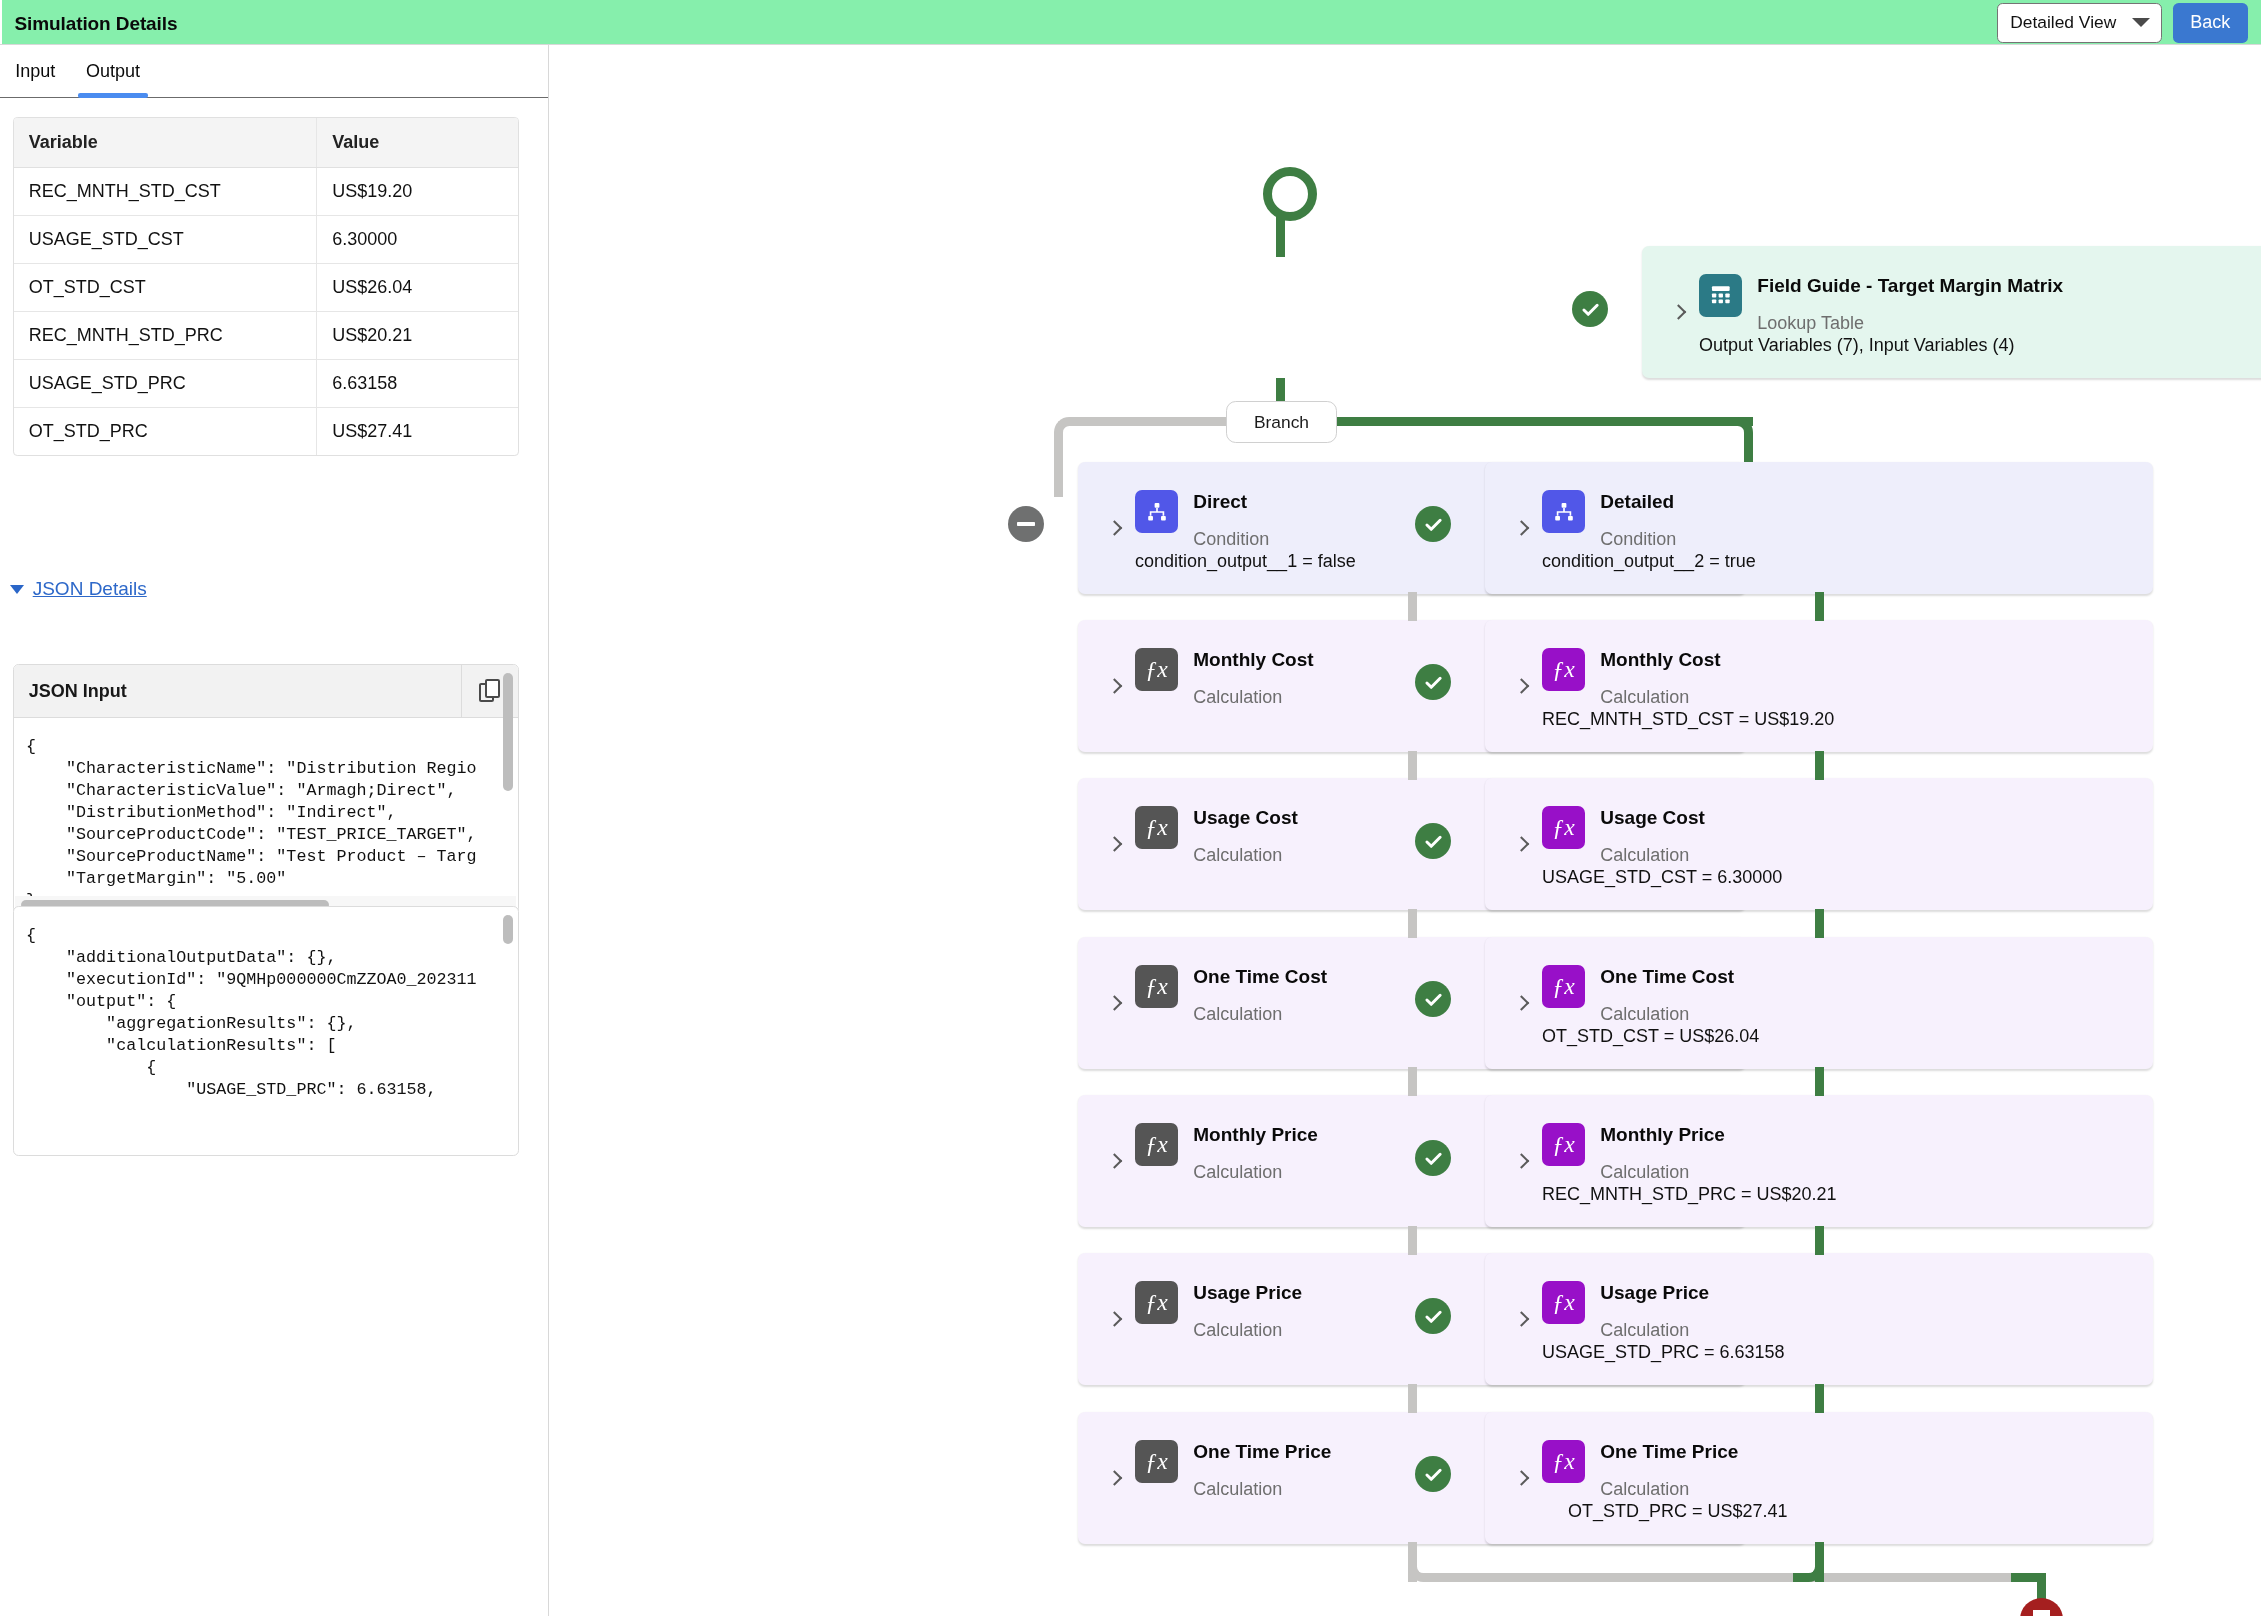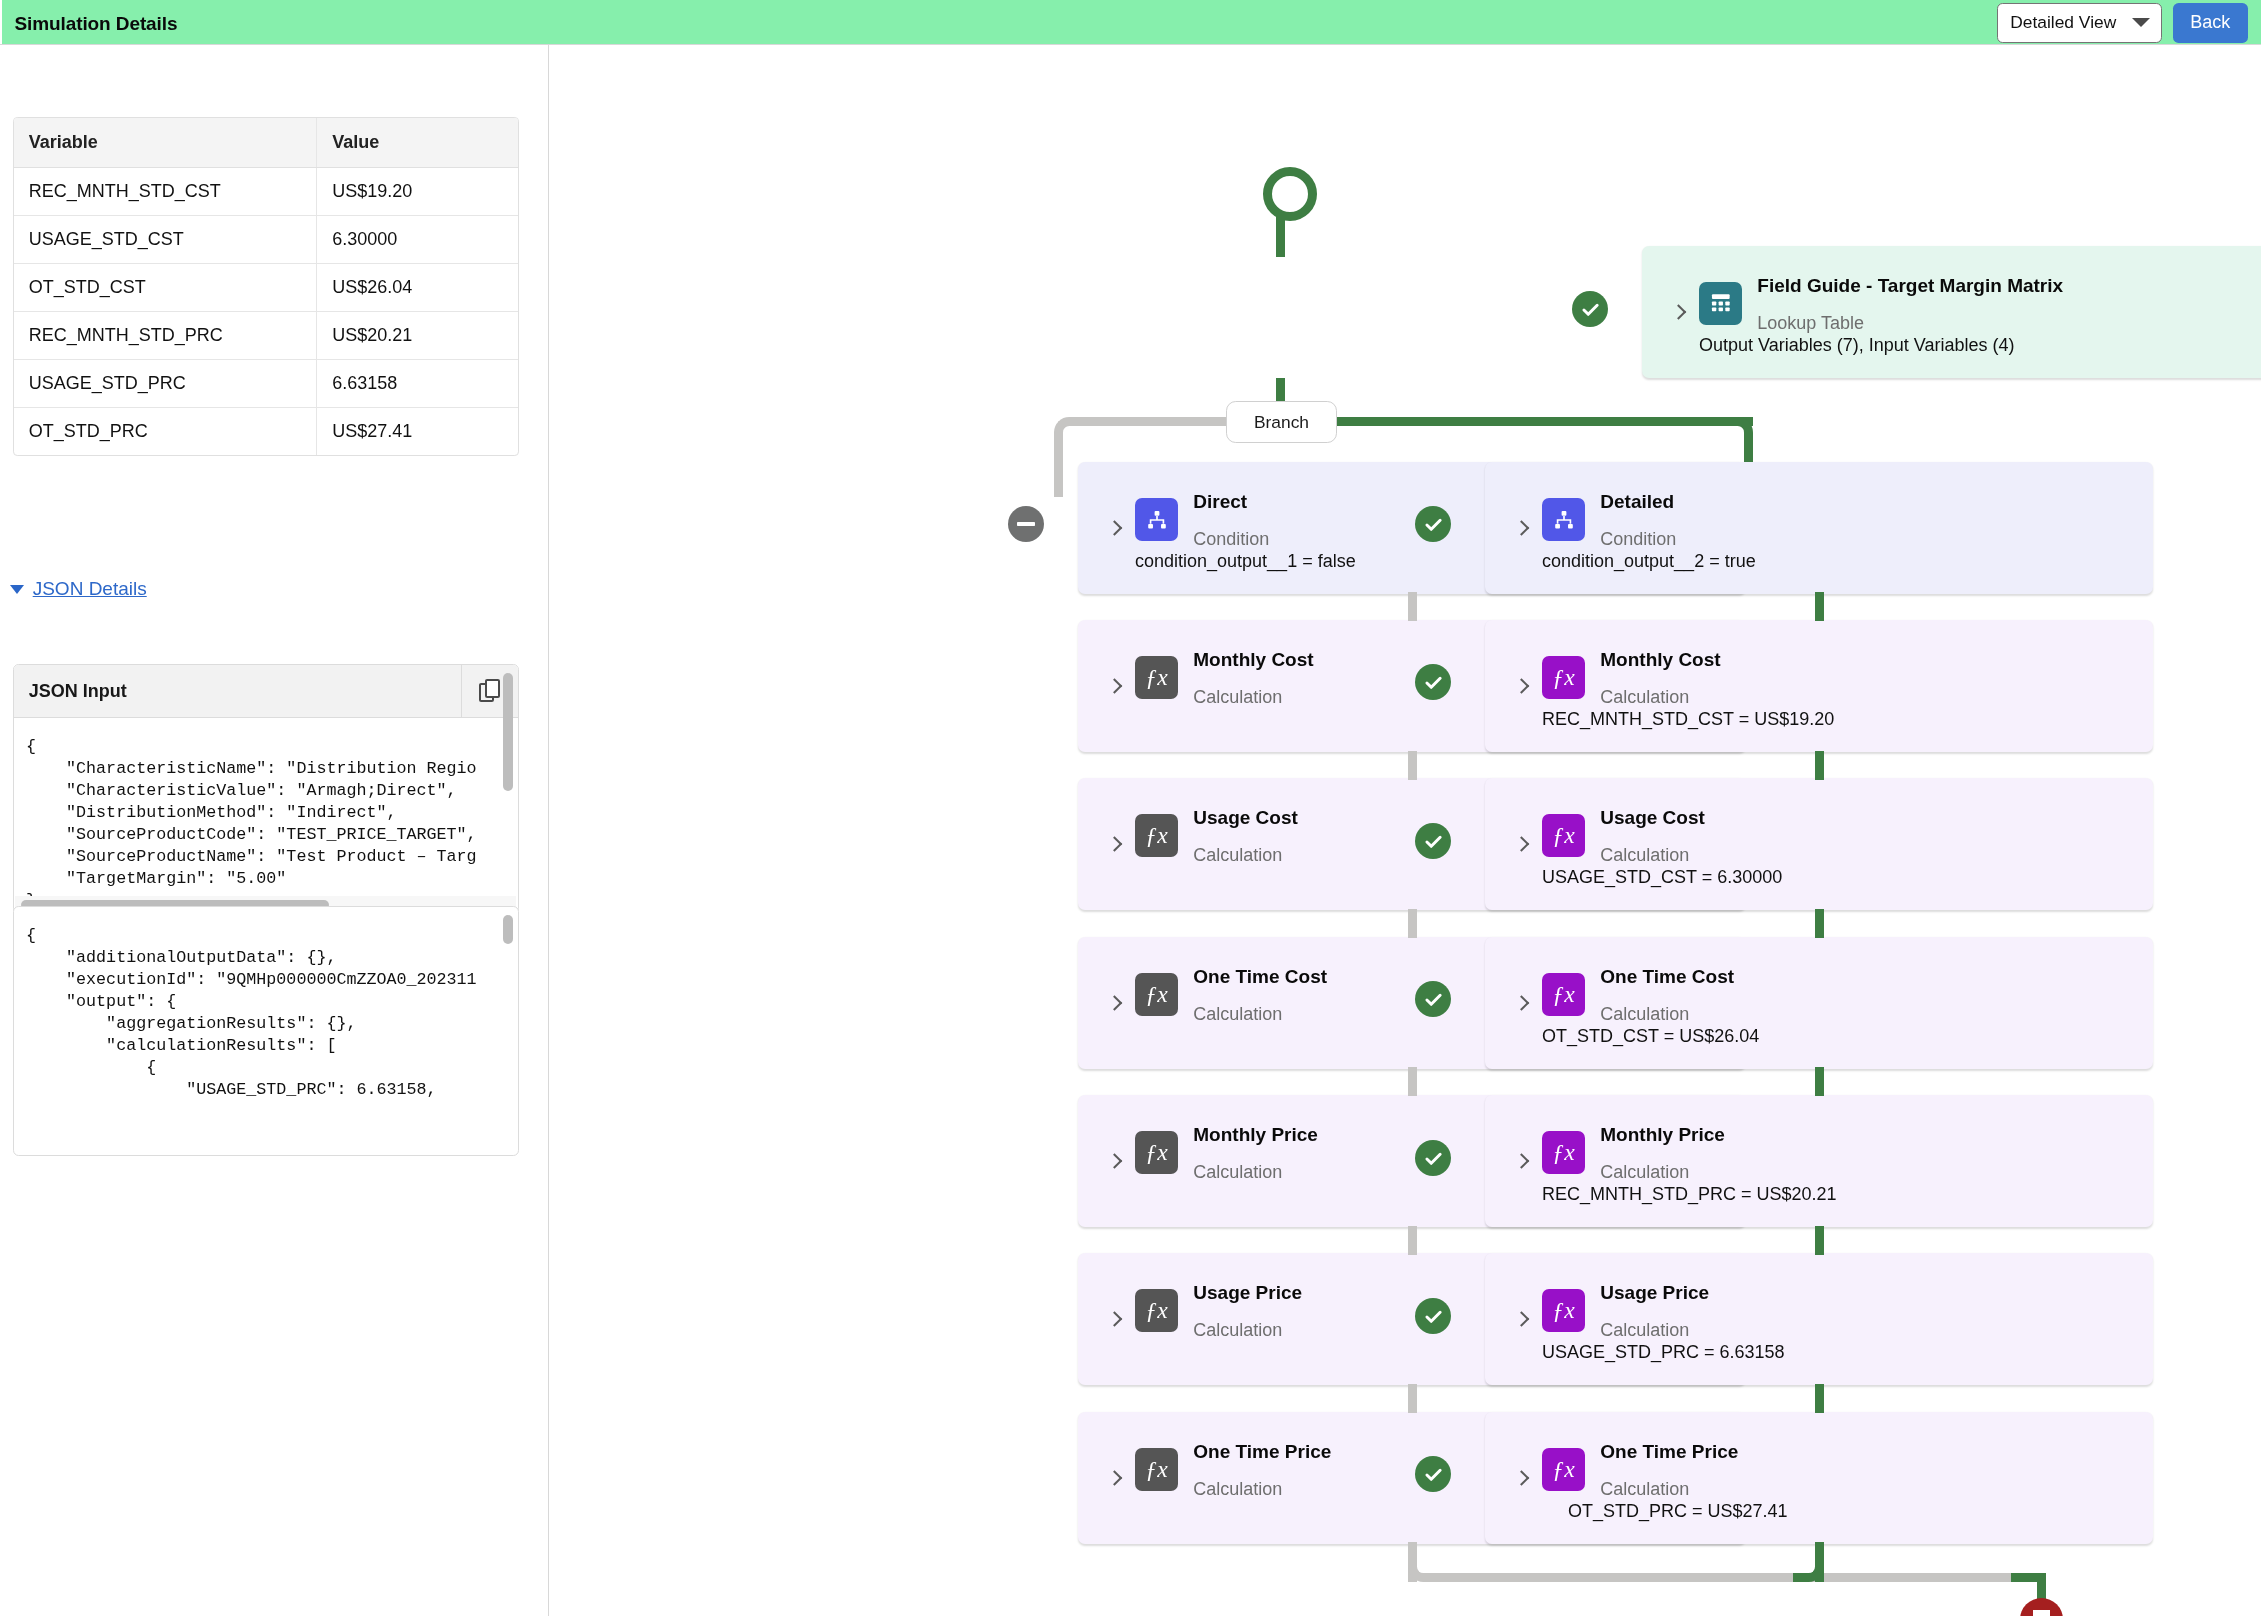--- a/index.html
+++ b/index.html
@@ -184,21 +184,21 @@
   }
   .node.lookup { background:#e4f6ee; }
   .node.cond   { background:#eeeefb; }
   .node.calc   { background:#f7f1fd; }
 
   .node-chev {
     position:absolute; left:31px; top:50%; transform:translateY(-50%);
     width:11px; height:11px; border-right:2.8px solid #5a5a5a; border-top:2.8px solid #5a5a5a;
     transform:translateY(-50%) rotate(45deg); cursor:pointer;
   }
-  .node-row { position:absolute; left:57px; top:28px; display:flex; gap:15.3px; align-items:center; }
+  .node-row { position:absolute; left:57px; top:28px; display:flex; gap:15.3px; align-items:flex-start; }
   .node-ico {
     width:43px;height:43px;border-radius:7px;display:flex;align-items:center;justify-content:center;
     flex:0 0 43px;
   }
   .ico-teal   { background:#2b7a86; }
   .ico-indigo { background:#5157e8; }
   .ico-grey   { background:#555555; }
   .ico-purple { background:#9810c8; }
   .ico-fx { color:#fff; font-size:23.6px; font-style:italic; font-family:"Liberation Serif", serif; line-height:1; }
   .node-text { padding-top:0.7px; }
@@ -218,20 +218,24 @@
       <span>Detailed View</span>
       <span class="caret-down"></span>
     </div>
     <button class="back-btn">Back</button>
   </div>
 </div>
 <div class="hr-top"></div>
 
 <div class="left-panel">
 
+  <div class="tabs">
+    <div class="tab">Input</div>
+    <div class="tab active">Output</div>
+  </div>
 
   <div class="var-table-wrap">
     <table class="vars">
       <thead>
         <tr>
           <th>Variable</th>
           <th>Value</th>
         </tr>
       </thead>
       <tbody>

